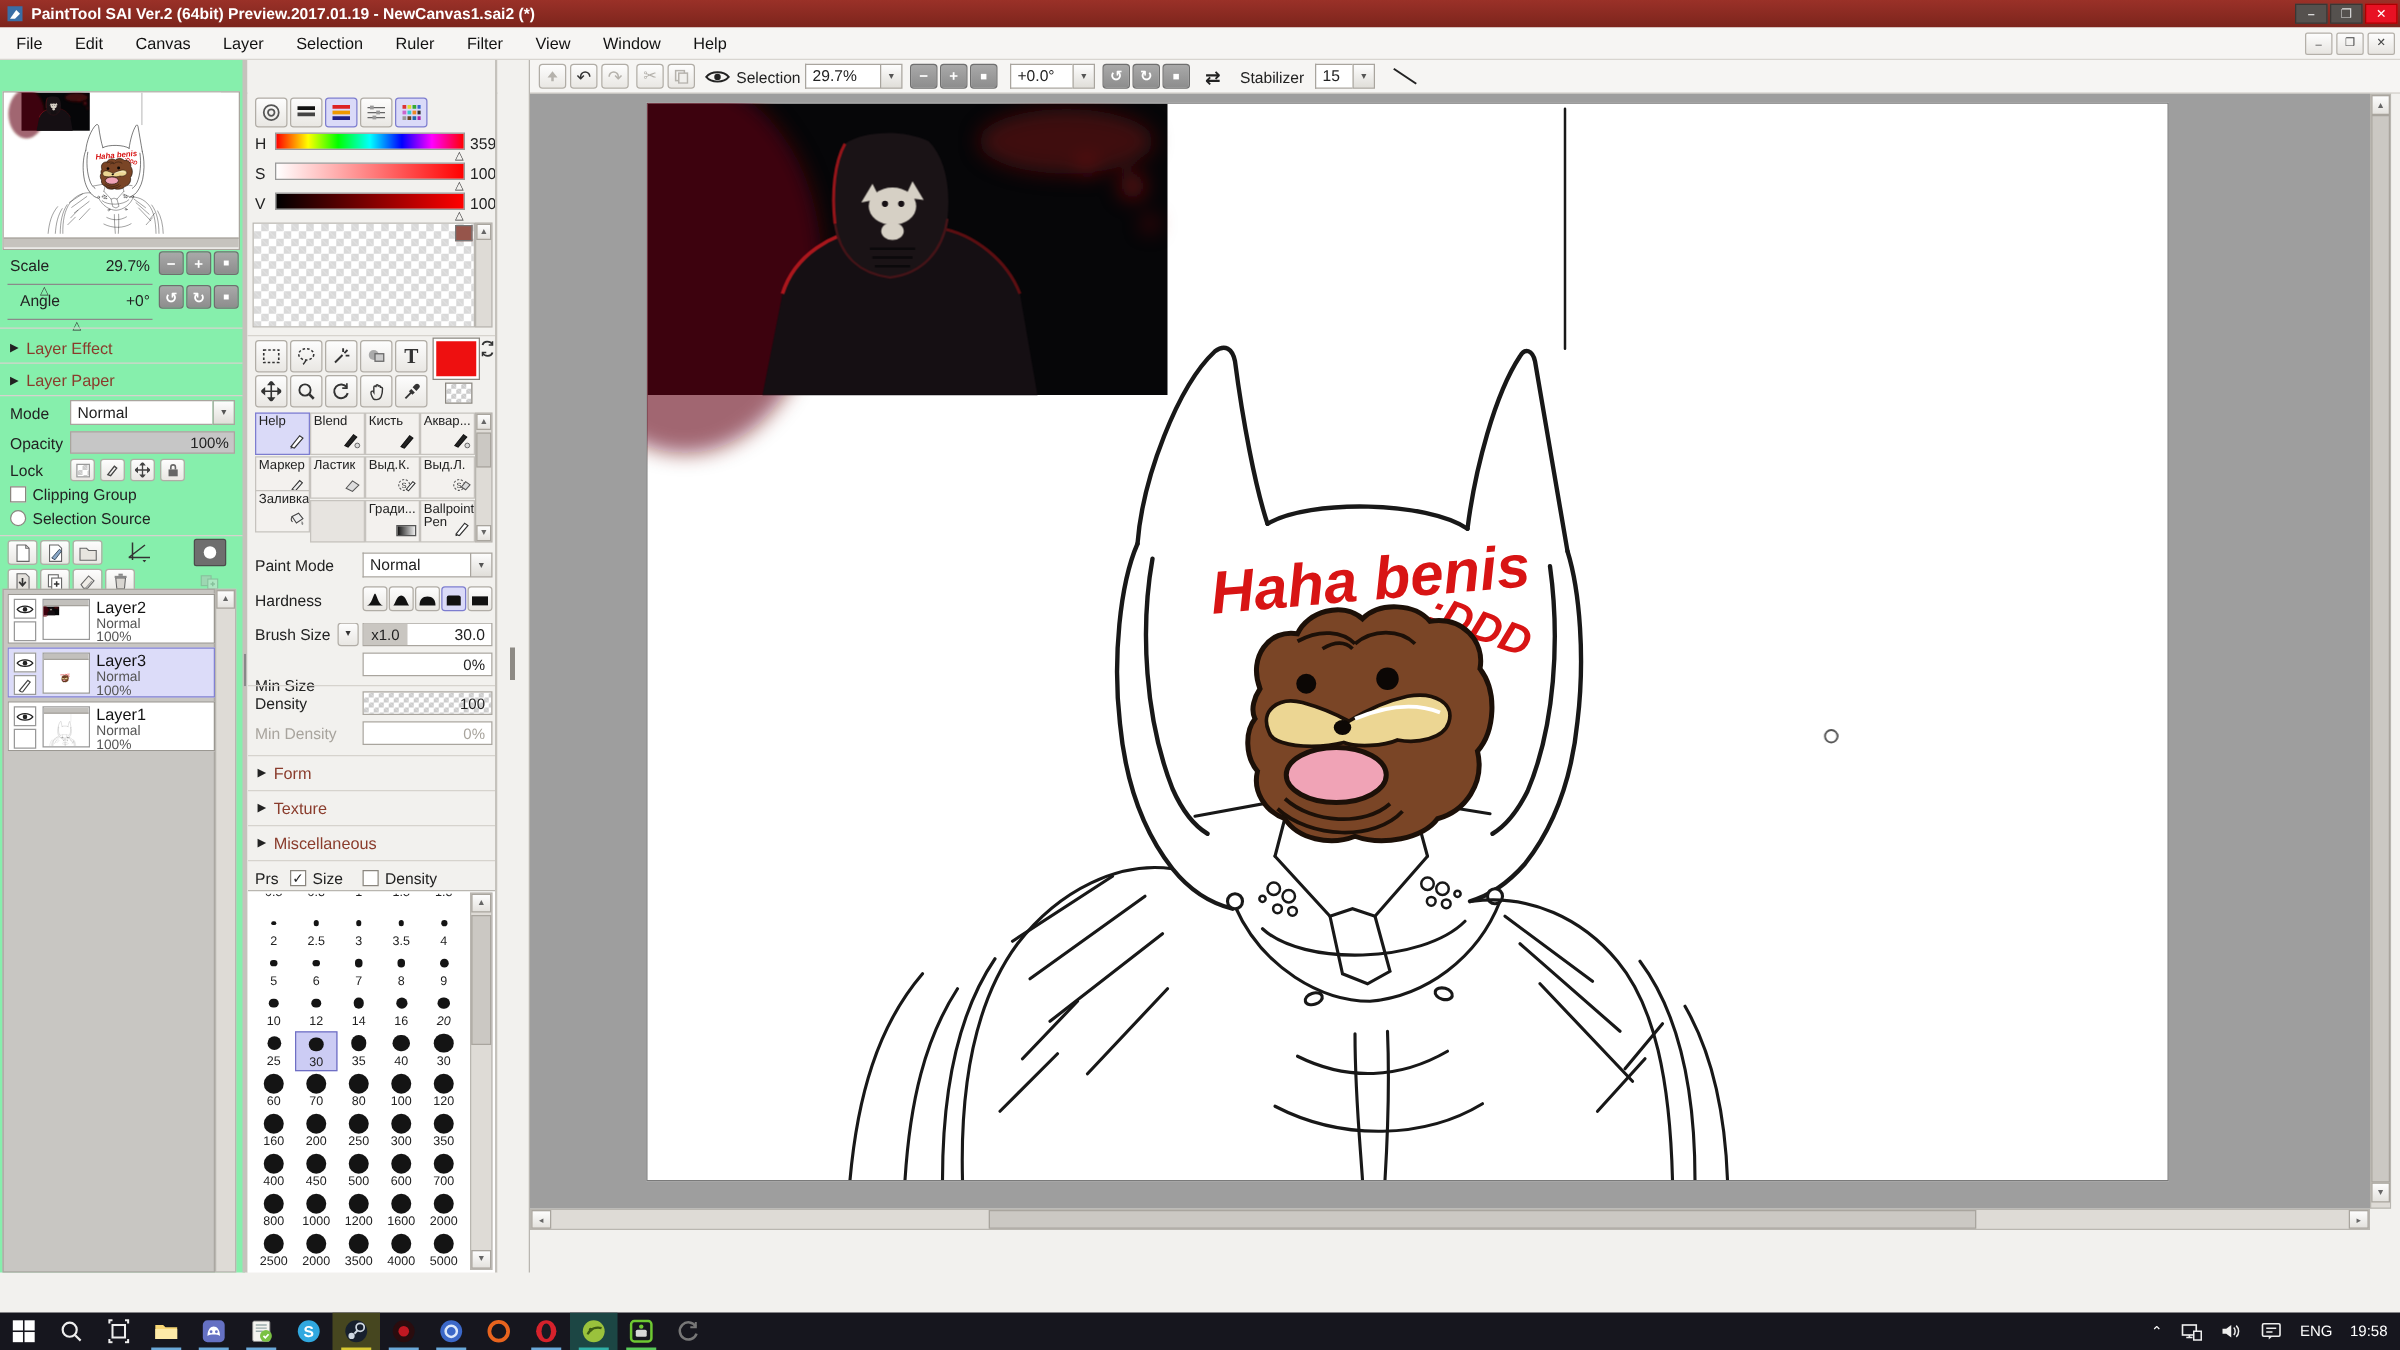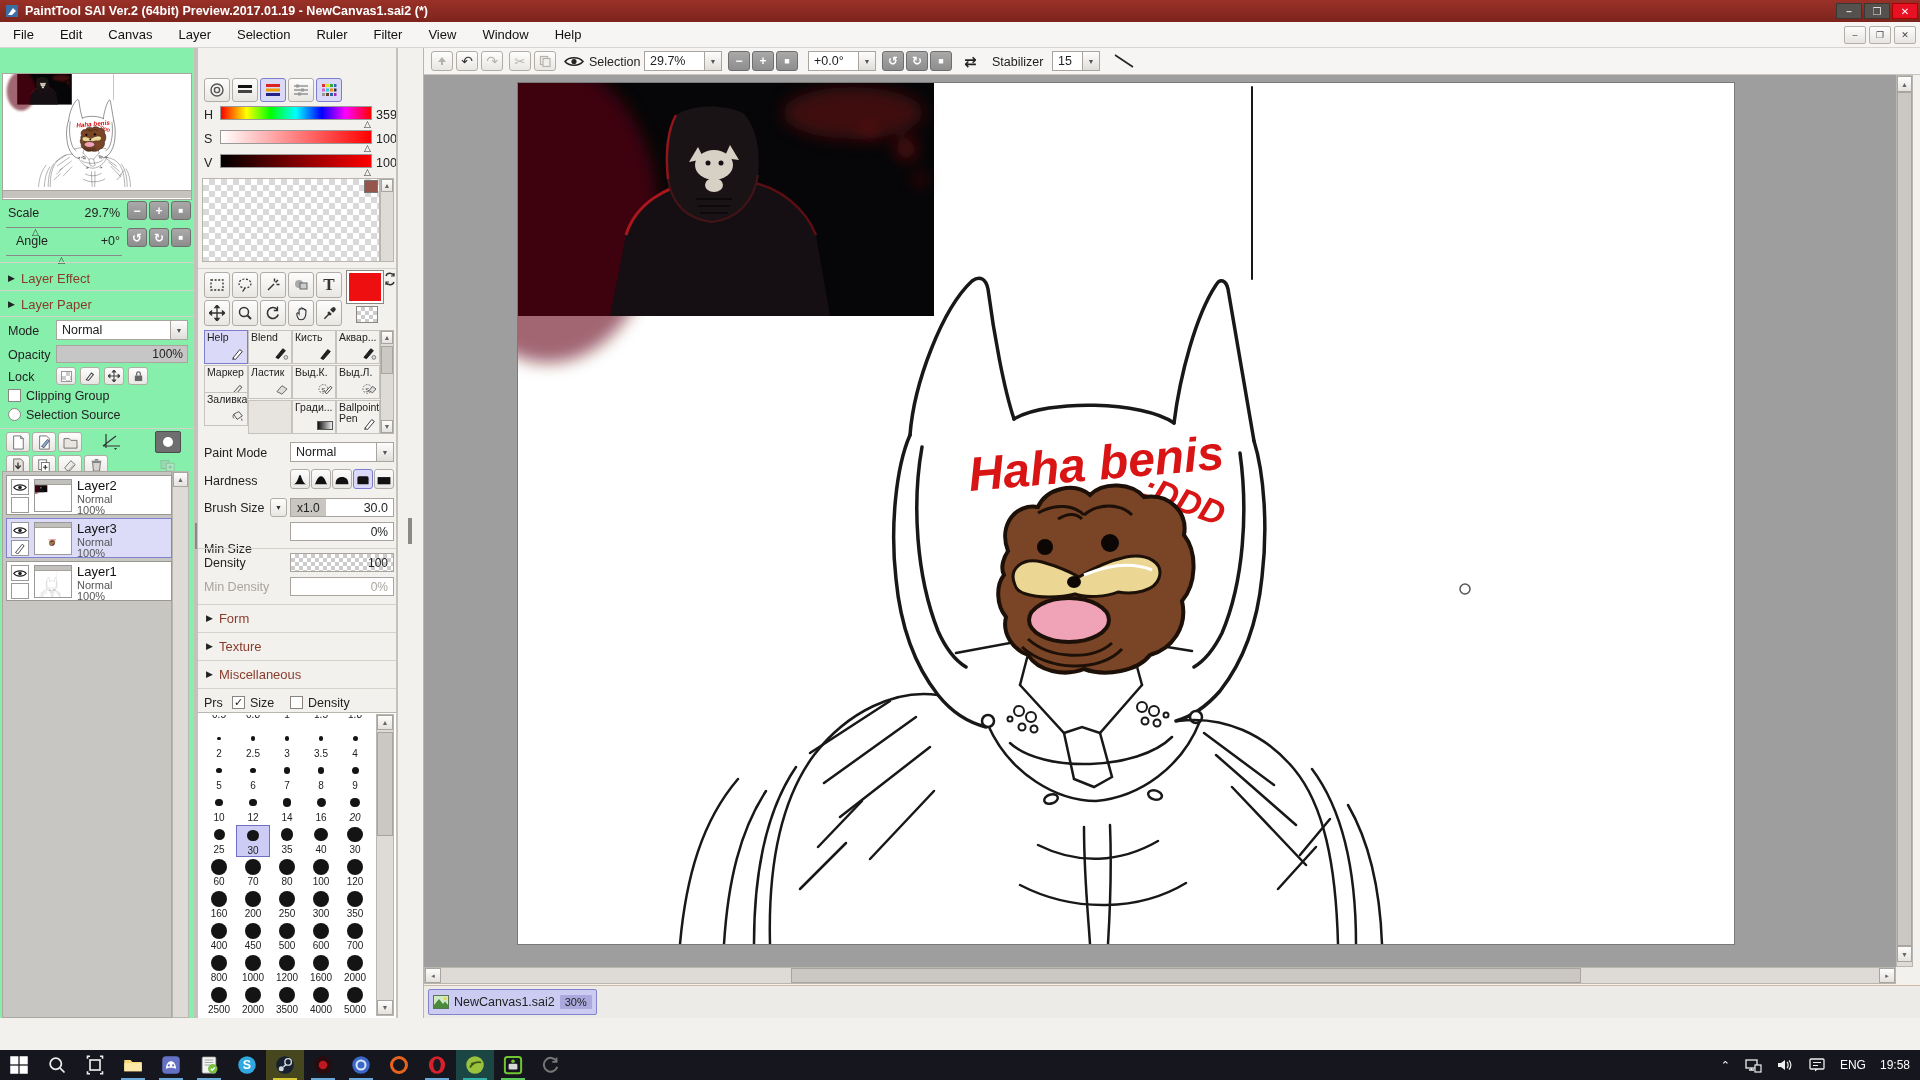--- a/index.html
+++ b/index.html
@@ -1107,31 +1107,20 @@
     <div class="sbbtn" style="width:15px;height:16px">▼</div>
   </div>
   <div class="abs" style="left:1913px;top:75px;width:7px;height:943px;background:#f2f1ee"></div>
 
   <div class="abs track" style="left:424px;top:967px;width:1472px;height:17px">
     <div class="sbbtn" style="position:absolute;left:0;top:0;width:16px;height:15px">◂</div>
     <div class="sbthumb" style="position:absolute;left:366px;top:0;width:790px;height:15px"></div>
     <div class="sbbtn" style="position:absolute;right:0;top:0;width:16px;height:15px">▸</div>
   </div>
 
-  <div class="abs tabbar">
-    <div class="doctab">
-      <svg width="16" height="14" viewBox="0 0 16 14">
-          <rect x="0.5" y="0.5" width="15" height="13" fill="#cfe8c8" stroke="#557755"></rect>
-          <path d="M1,10 L6,4 L10,9 L12,6.5 L15,10 V13 H1 Z" fill="#4a8a3a"></path>
-          <circle cx="12" cy="3.5" r="1.6" fill="#e8d84a"></circle>
-        </svg>
-      <span style="font-size:12.5px">NewCanvas1.sai2</span>
-      <span class="zoom">30%</span>
-    </div>
-  </div>
 
 
   <div class="abs taskbar">
     <div id="taskbar-icons" style="display:flex;height:30px">
         <div class="tslot">
           <svg viewBox="0 0 16 16">
             <rect x="1" y="1" width="6.5" height="6.5" fill="#fff"></rect>
             <rect x="8.5" y="1" width="6.5" height="6.5" fill="#fff"></rect>
             <rect x="1" y="8.5" width="6.5" height="6.5" fill="#fff"></rect>
             <rect x="8.5" y="8.5" width="6.5" height="6.5" fill="#fff"></rect>

